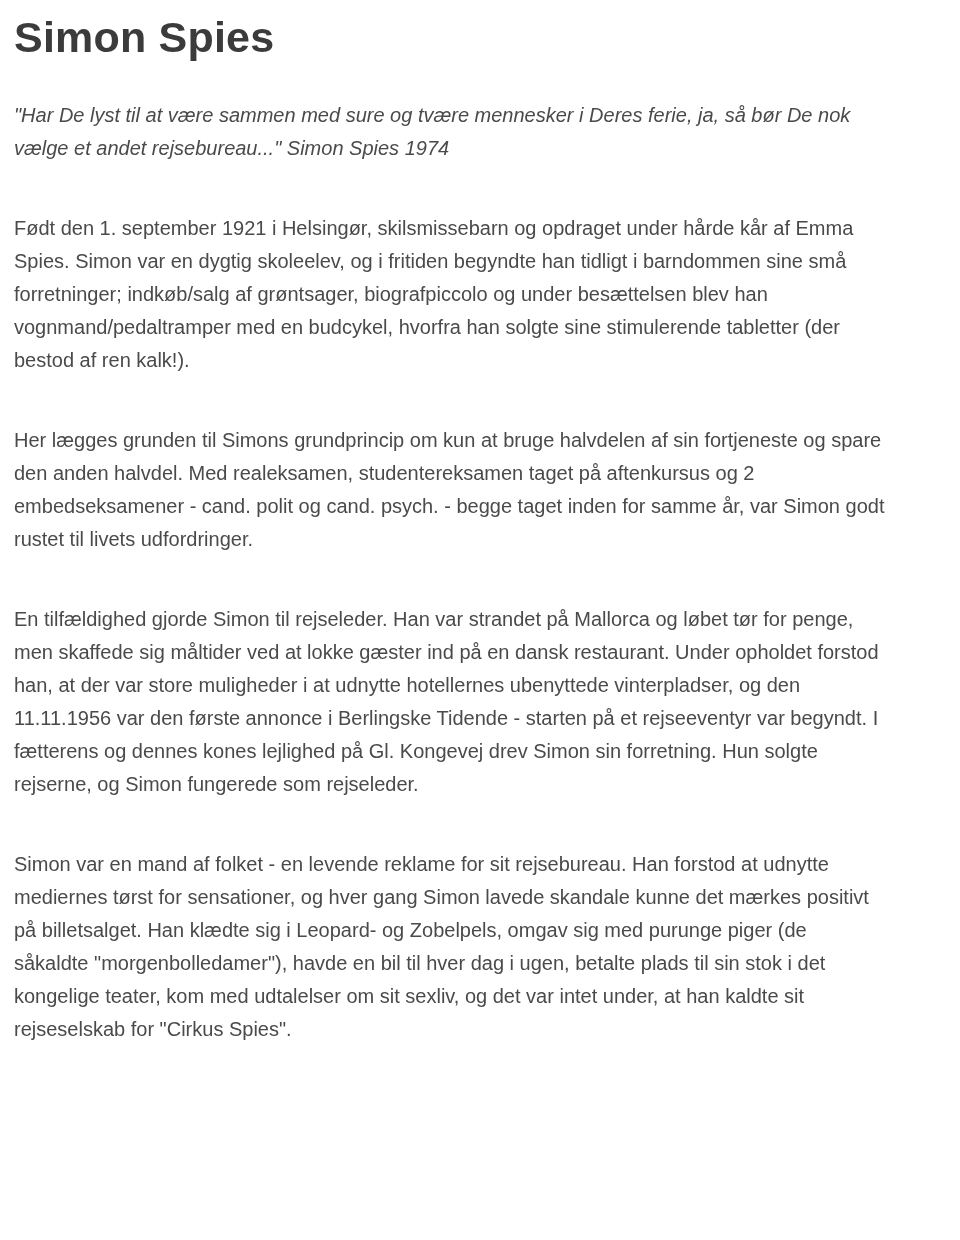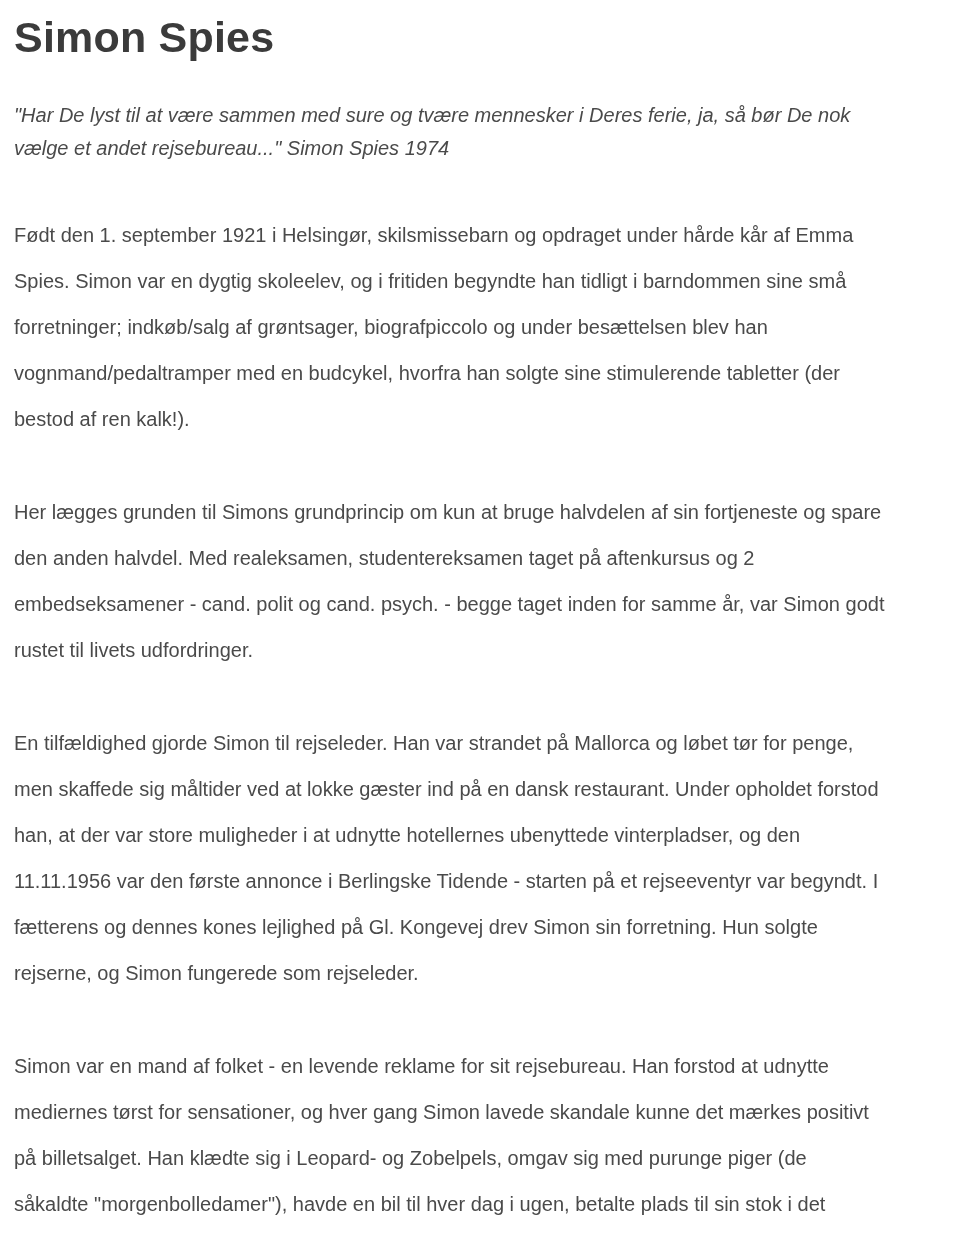--- a/index.html
+++ b/index.html
@@ -32,21 +32,21 @@
     max-width:872px;
     font-size:20px;
     font-style:italic;
     line-height:33px;
     color:var(--body);
   }
   .body-para{
     margin:47px 0 0 0;
     max-width:872px;
     font-size:20px;
-    line-height:46px;
+    line-height:33px;
     color:var(--body);
   }
 </style>
 </head>
 <body>
 
 <main class="article">
   <h1 class="page-title">Simon Spies</h1>
 
   <p class="quote">"Har De lyst til at være sammen med sure og tvære mennesker i Deres ferie, ja, så bør De nok vælge et andet rejsebureau..." Simon Spies 1974</p>

